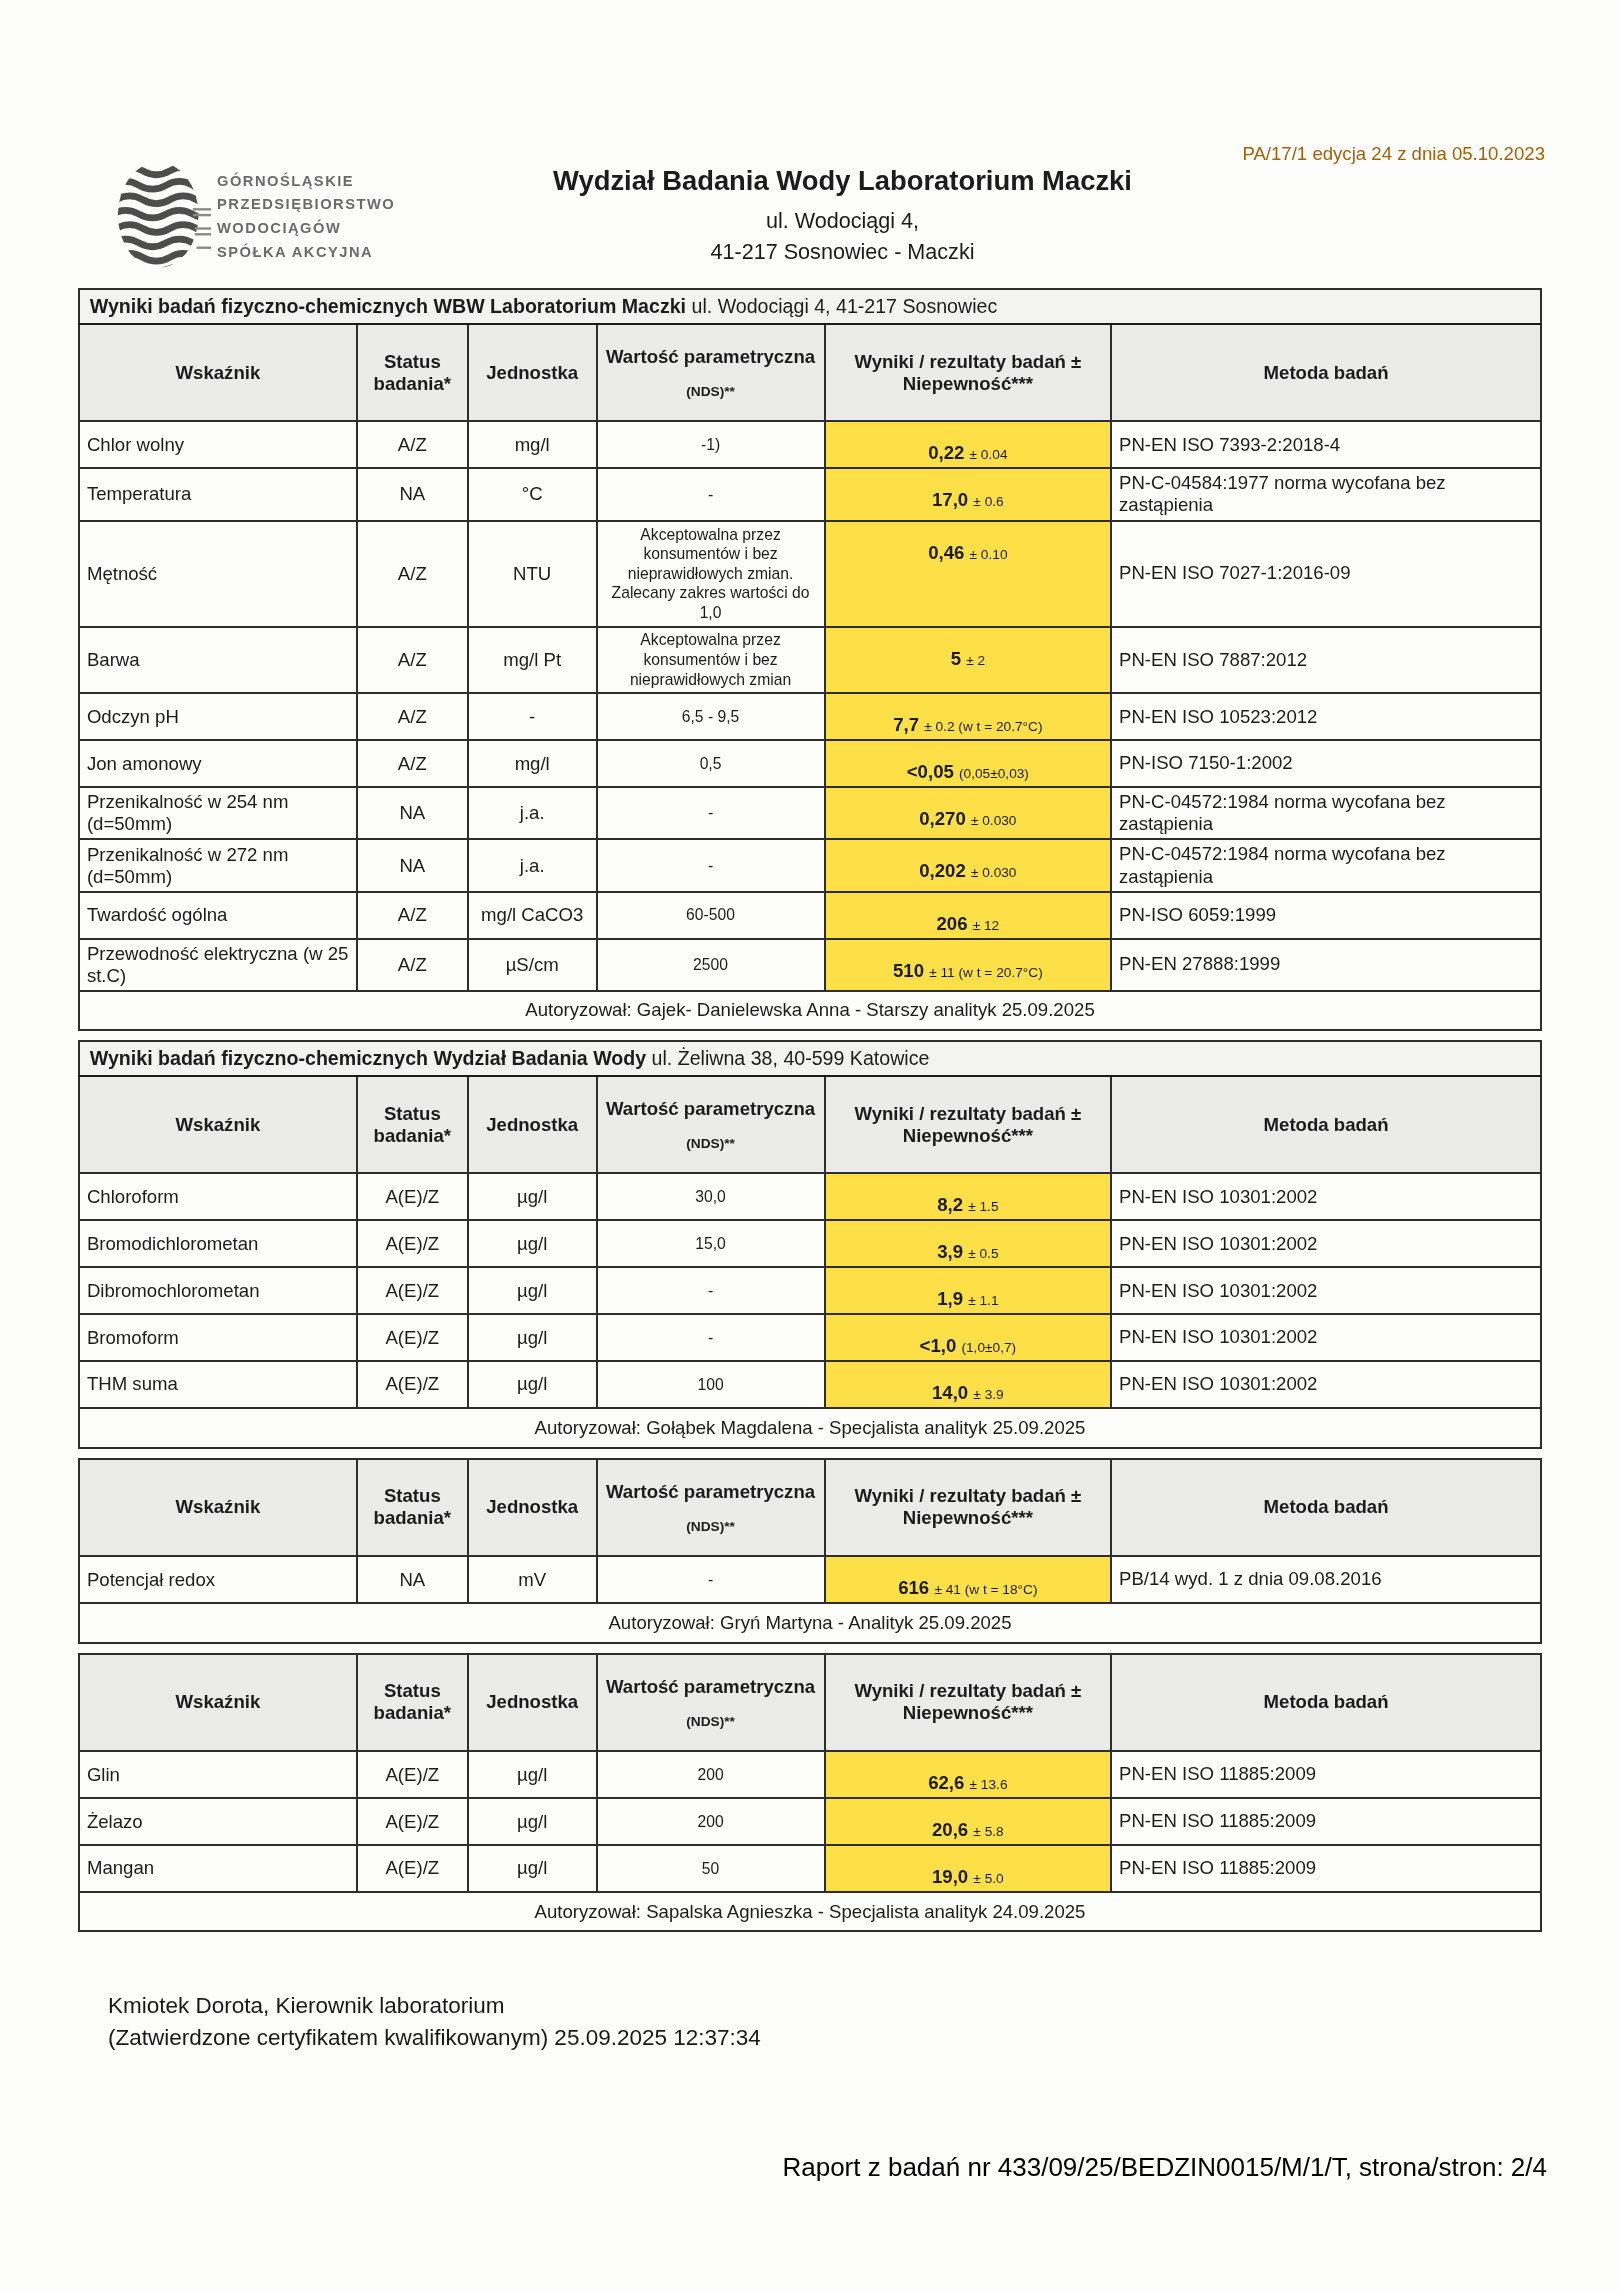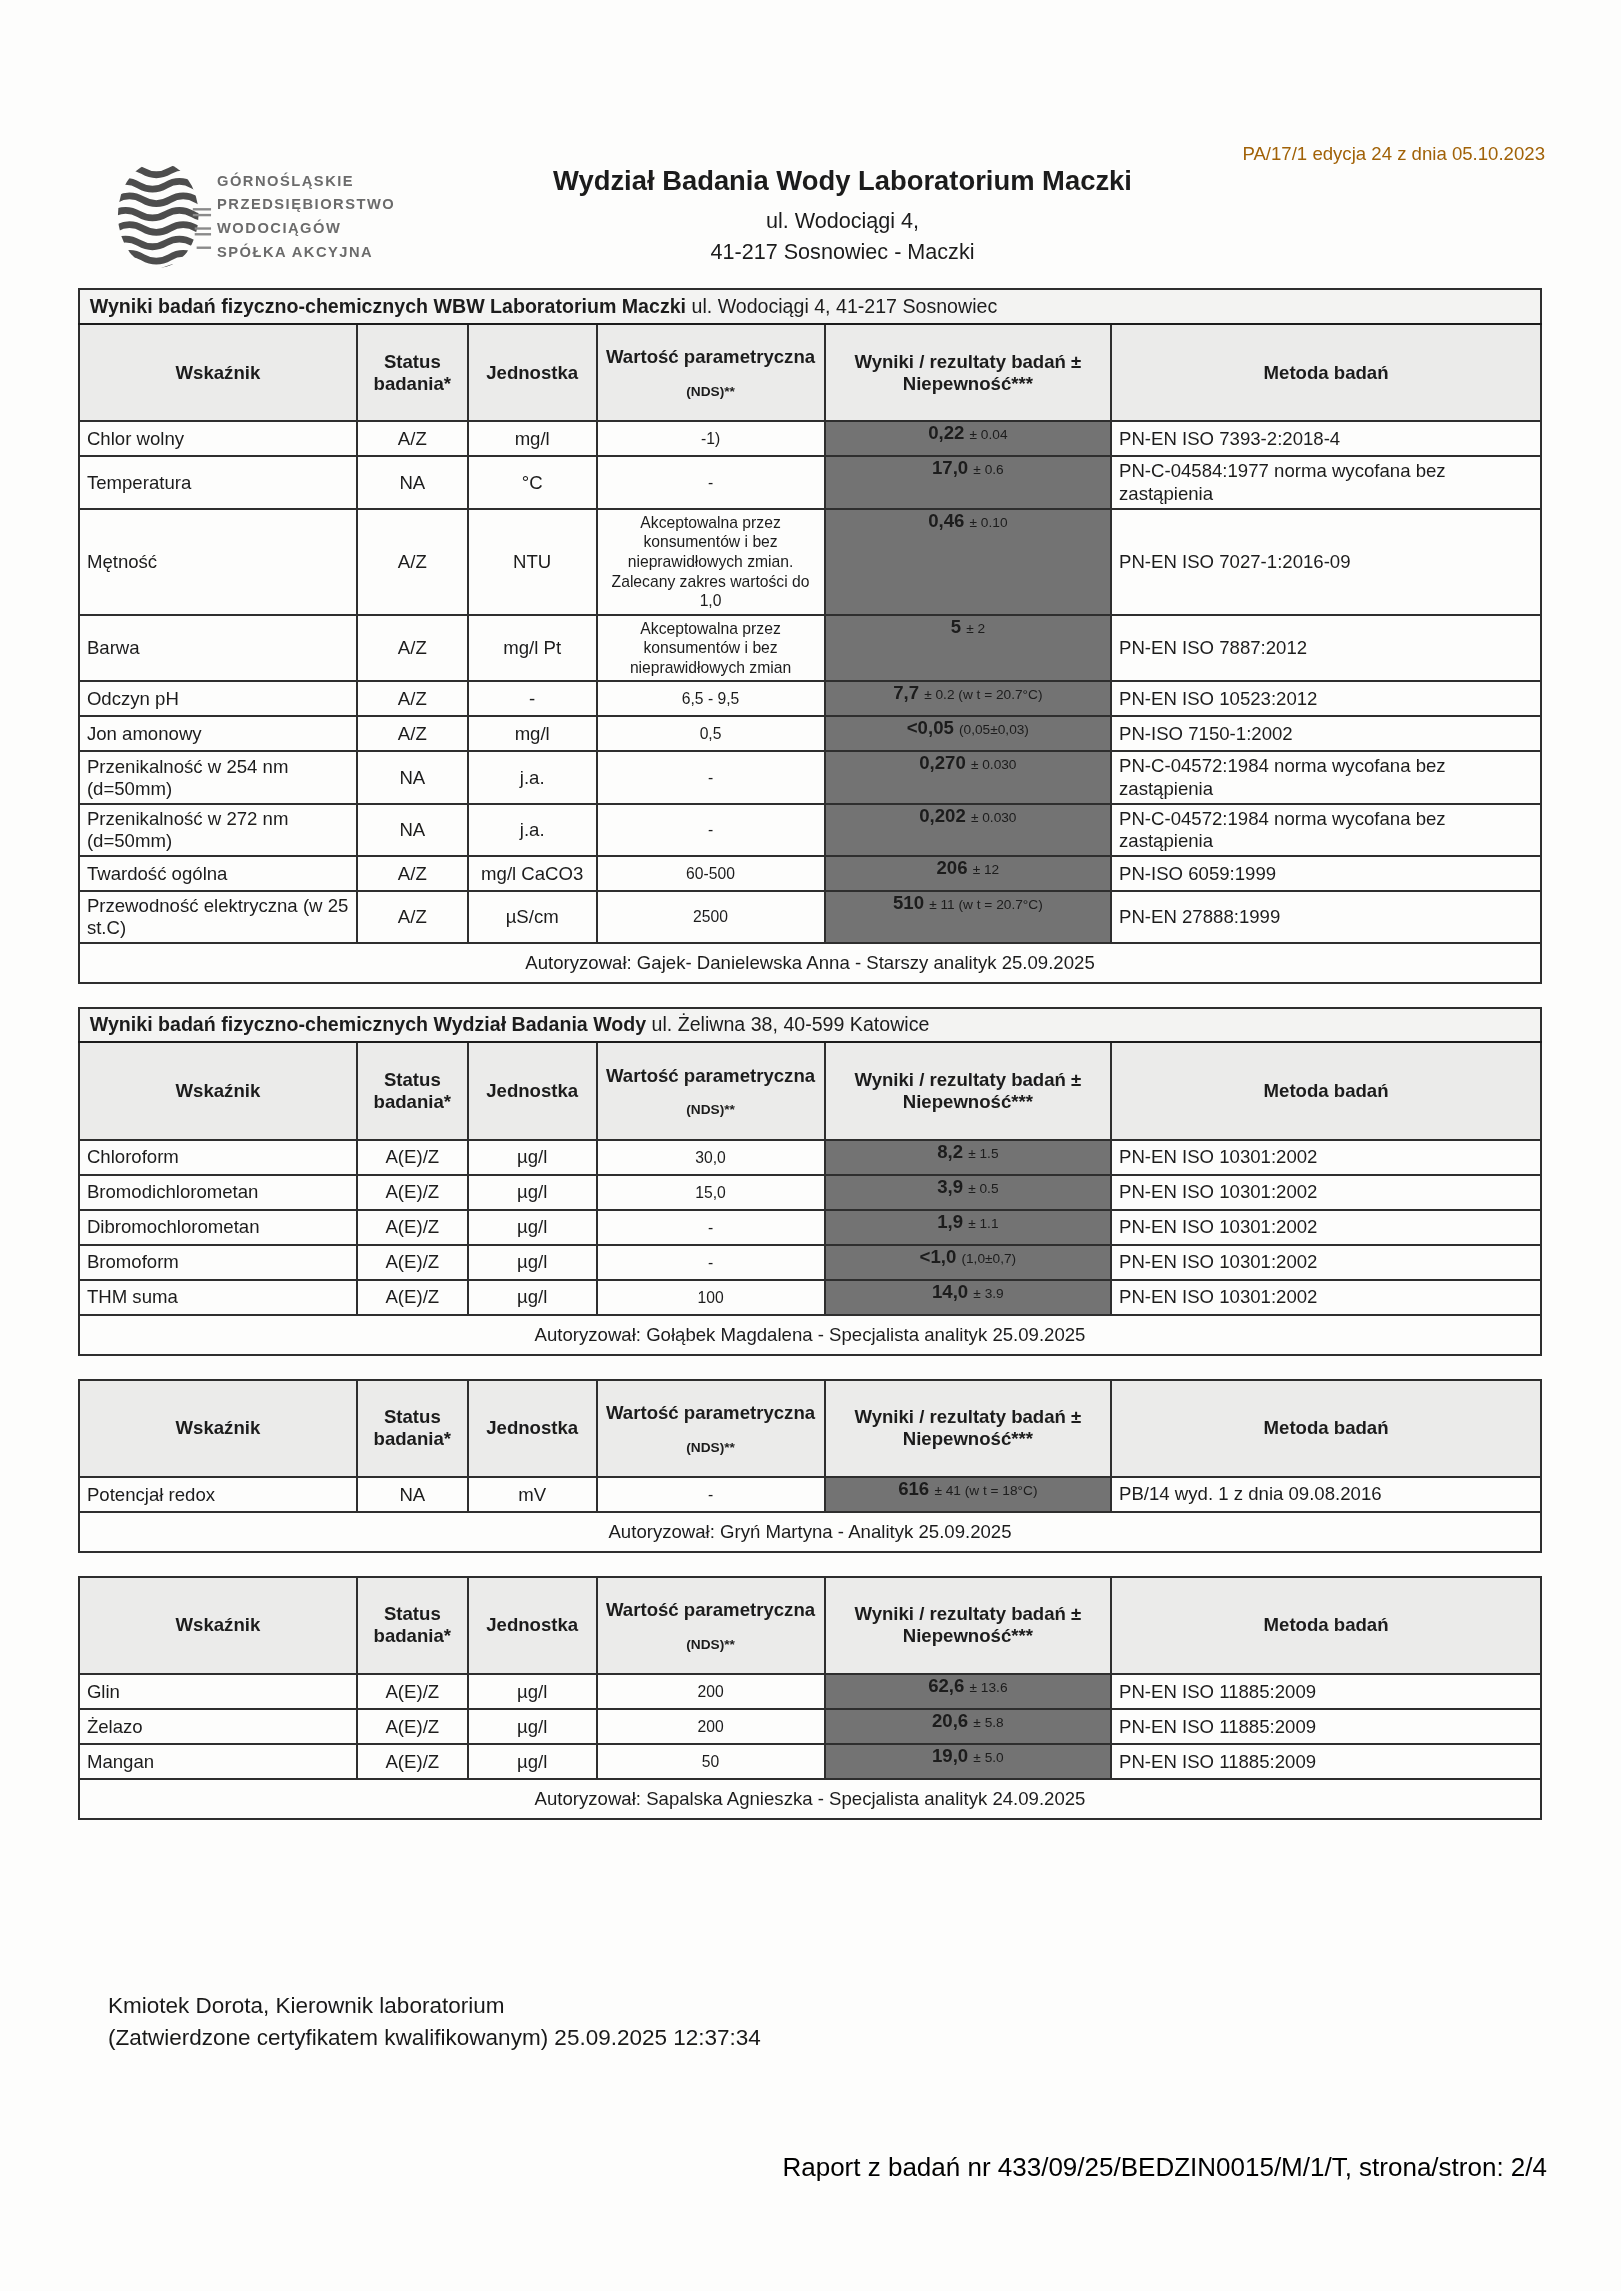--- a/index.html
+++ b/index.html
@@ -15,36 +15,36 @@
   
   .logo-wrap {position:absolute; left:116px; top:159px; display:flex; align-items:center; gap:5px;}
   .logo-svg {width:96px; height:116px; display:block;}
   .logo-lines {font-size:14.7px; font-weight:bold; color:#6b6b6b; letter-spacing:1.5px; line-height:1.6;}
   .title-block {position:absolute; left:0; top:165px; width:100%; text-align:center;padding-left:32px;}
   .main-title {font-size:27.4px; font-weight:bold; margin:0 0 7.8px 0;}
   .addr {font-size:21.6px; line-height:1.45;}
 
   
   .tables {position:absolute; left:78px; top:288px; width:1464px;}
-  table.rt {width:100%; border-collapse:collapse; table-layout:fixed; margin-bottom:23px;
+  table.rt {width:100%; border-collapse:collapse; table-layout:fixed; margin-bottom:9px;
             border:2.9px solid #1b1b1b;}
   .rt td, .rt th {border:2px solid #2e2e2e; padding:2.9px 6.9px; vertical-align:middle; word-wrap:break-word;}
   col.w-ind{width:19%} col.w-st{width:7.6%} col.w-un{width:8.8%}
   col.w-pa{width:15.6%} col.w-re{width:19.6%} col.w-me{width:29.4%}
 
   tr.titlebar td {background:#f3f3f2; font-size:19.6px; padding:4.9px 9.8px; border-bottom:2.9px solid #1b1b1b;}
   tr.hdr th {background:#ebebea; font-size:18.6px; font-weight:bold; text-align:center;
              padding:9.8px 4.9px; height:76px;}
   tr.hdr .param-note {display:block; margin-top:15.7px; font-size:13.7px; font-weight:bold;}
 
   tr.datarow {height:35px;}
   tr.datarow td.ind {font-size:18.6px; text-align:left;}
   tr.datarow td.st, tr.datarow td.un {font-size:18.6px; text-align:center;}
   tr.datarow td.pa {font-size:15.7px; text-align:center; line-height:1.25;}
-  tr.datarow td.re {background:#737373; text-align:center; vertical-align:top; padding-top:0; font-size:18.6px;}
+  tr.datarow td.re {background:#fde047; text-align:center; vertical-align:top; padding-top:20px; font-size:18.6px;}
   .rv {font-weight:bold; font-size:18.6px;}
   .ru {font-size:13.7px;}
   tr.datarow td.me {font-size:18.6px; text-align:left; line-height:1.2;}
 
   tr.auth td {text-align:center; font-size:18.6px; padding:7.8px 5.9px; border-top:2.9px solid #1b1b1b; background:#fdfdfc;}
 
   
   .signature {position:absolute; left:108px; top:1990px; font-size:22.5px; line-height:1.4; color:#191919;}
   .page-footer {position:absolute; right:74px; top:2152px; font-size:26px; color:#000000;}
 </style>

